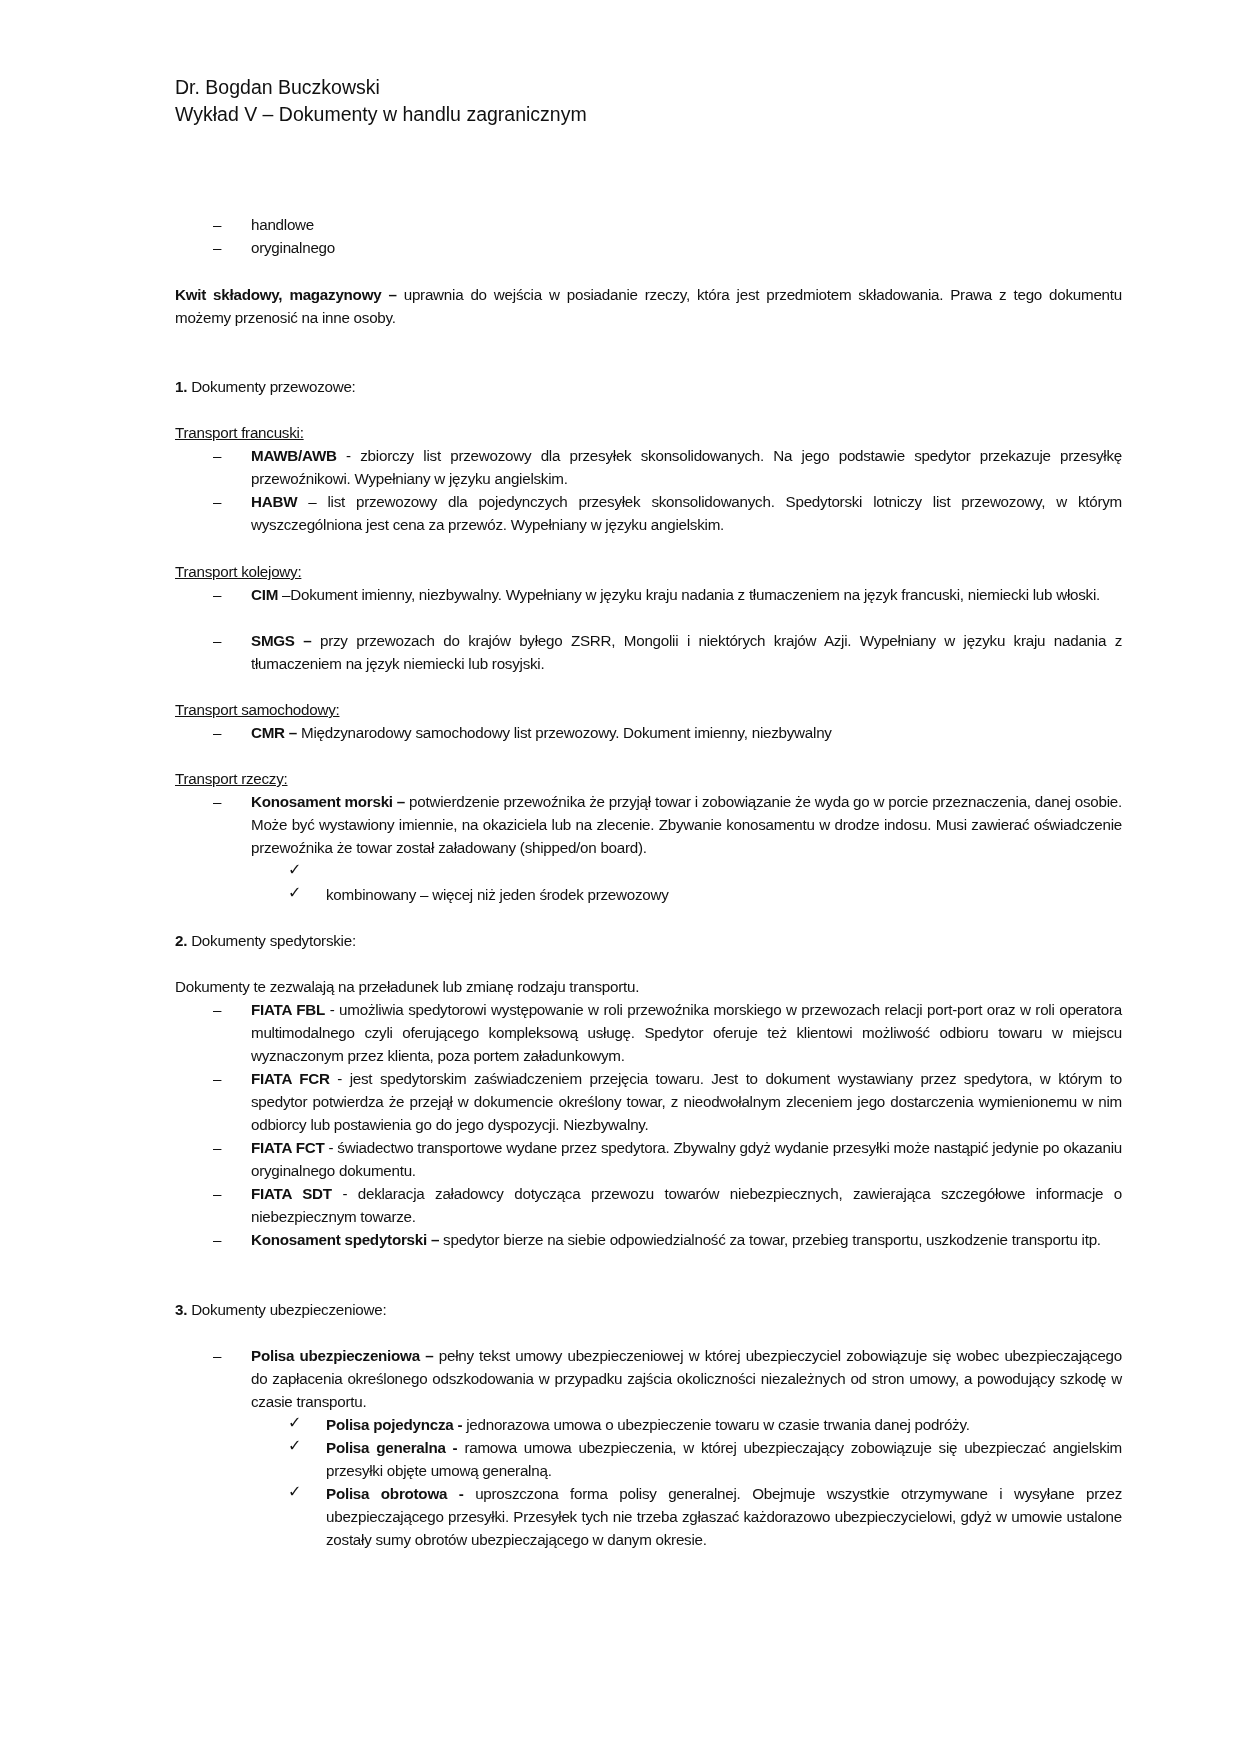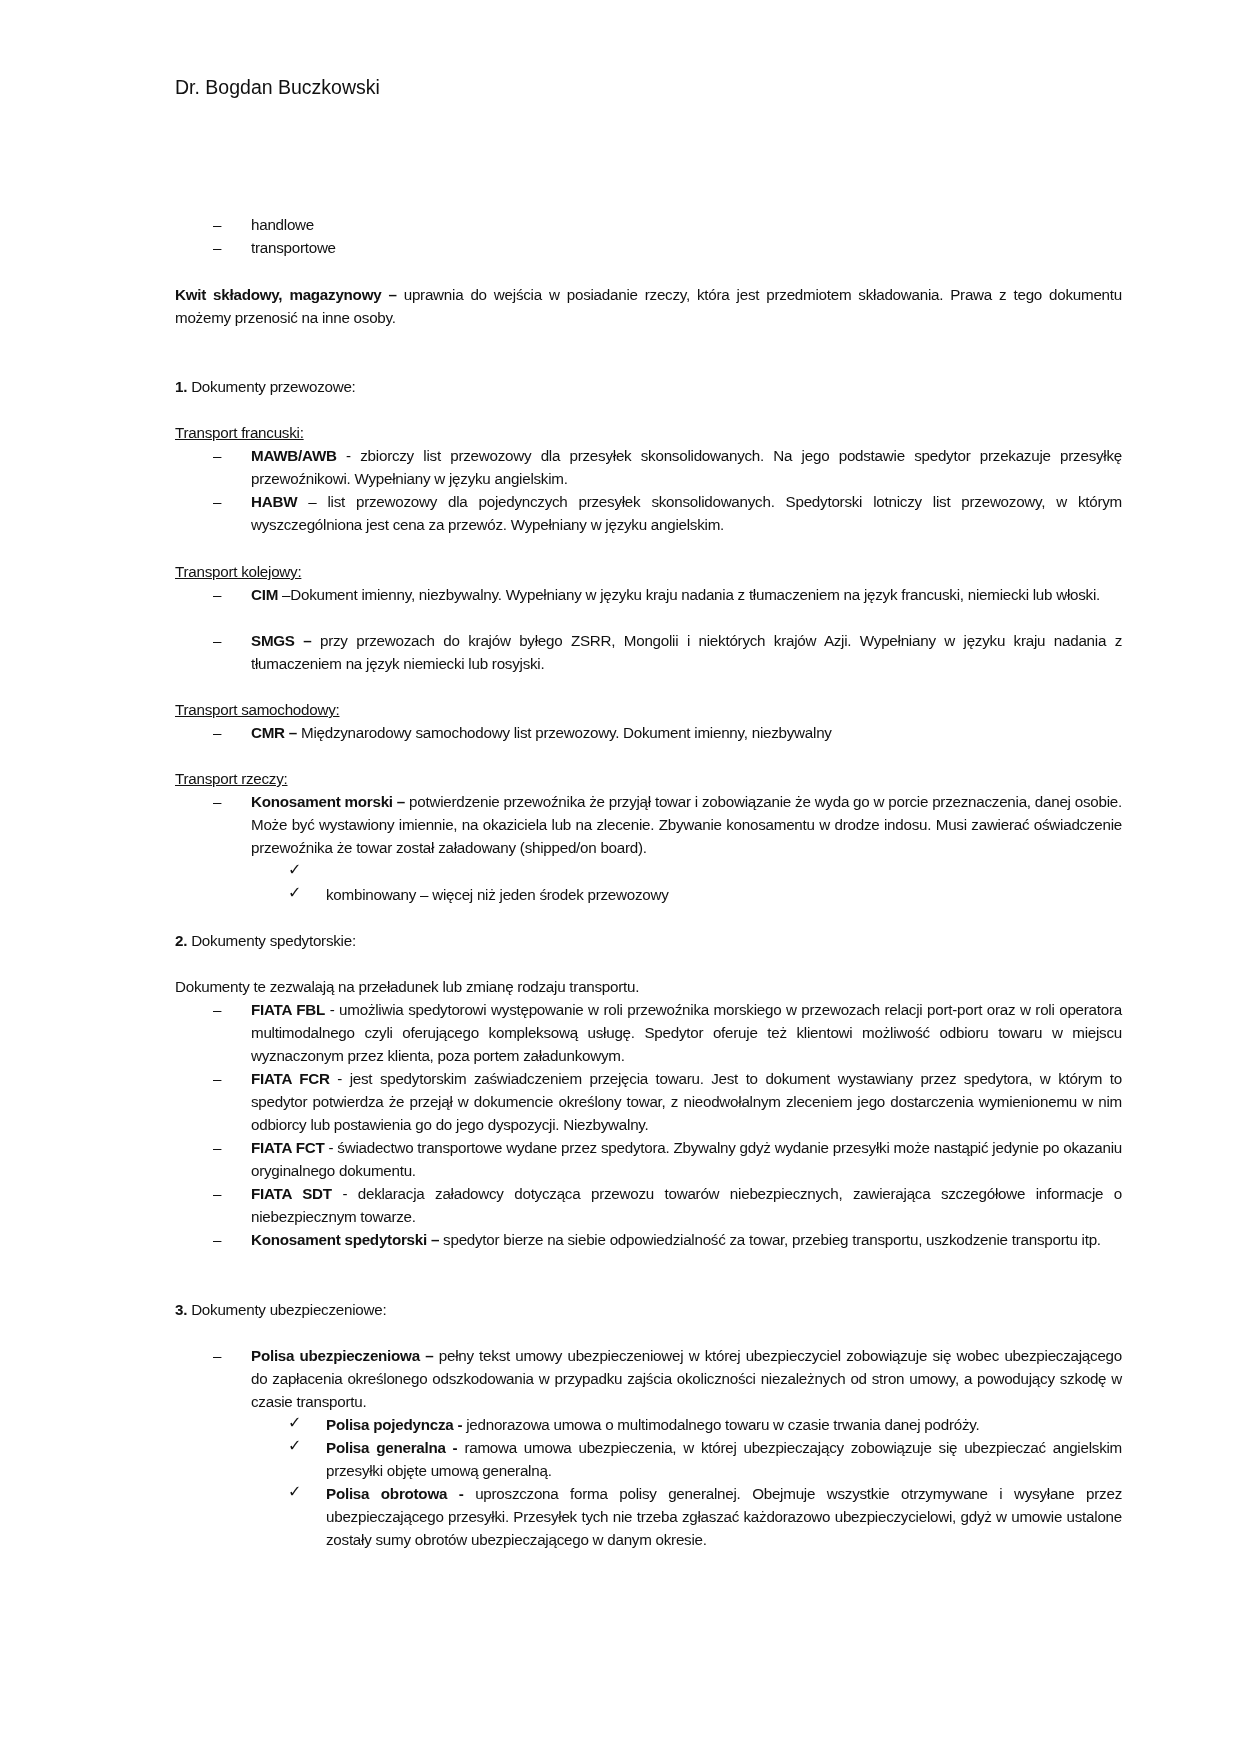--- a/index.html
+++ b/index.html
@@ -24,31 +24,32 @@
   b { font-weight: bold; }
   u { text-decoration: underline; }
 </style>
 </head>
 <body>
 
 <div class="page">
 
   <div class="header">
     <div>Dr. Bogdan Buczkowski</div>
+    <div>Wykład V – Dokumenty w handlu zagranicznym</div>
   </div>
 
   <div class="body-text">
 
     <div class="dash-item" style="top:213px">
       <span class="dash">–</span>
       <div class="dash-body">handlowe</div>
     </div>
     <div class="dash-item" style="top:236px">
       <span class="dash">–</span>
-      <div class="dash-body">transportowe</div>
+      <div class="dash-body">oryginalnego</div>
     </div>
 
     <div class="abs justify" style="left:147px; top:283px; width:947px;">
       <b>Kwit składowy, magazynowy –</b><span> uprawnia do wejścia w posiadanie rzeczy, która jest przedmiotem składowania. Prawa z tego dokumentu możemy przenosić na inne osoby.</span>
     </div>
 
     <div class="abs line" style="left:147px; top:375px;">
       <b>1.</b><span> Dokumenty przewozowe:</span>
     </div>
 
@@ -128,21 +129,21 @@
     <div class="abs line" style="left:147px; top:1298px;">
       <b>3.</b><span> Dokumenty ubezpieczeniowe:</span>
     </div>
 
     <div class="dash-item" style="top:1344px">
       <span class="dash">–</span>
       <div class="dash-body justify"><b>Polisa ubezpieczeniowa –</b><span> pełny tekst umowy ubezpieczeniowej w której ubezpieczyciel zobowiązuje się wobec ubezpieczającego do zapłacenia określonego odszkodowania w przypadku zajścia okoliczności niezależnych od stron umowy, a powodujący szkodę w czasie transportu.</span></div>
     </div>
     <div class="check-item" style="top:1413px">
       <span class="check">✓</span>
-      <div class="check-body justify"><b>Polisa pojedyncza -</b><span> jednorazowa umowa o multimodalnego towaru w czasie trwania danej podróży.</span></div>
+      <div class="check-body justify"><b>Polisa pojedyncza -</b><span> jednorazowa umowa o ubezpieczenie towaru w czasie trwania danej podróży.</span></div>
     </div>
     <div class="check-item" style="top:1436px">
       <span class="check">✓</span>
       <div class="check-body justify"><b>Polisa generalna -</b><span> ramowa umowa ubezpieczenia, w której ubezpieczający zobowiązuje się ubezpieczać angielskim przesyłki objęte umową generalną.</span></div>
     </div>
     <div class="check-item" style="top:1482px">
       <span class="check">✓</span>
       <div class="check-body justify"><b>Polisa obrotowa -</b><span> uproszczona forma polisy generalnej.  Obejmuje wszystkie otrzymywane i wysyłane przez ubezpieczającego przesyłki. Przesyłek tych nie trzeba zgłaszać każdorazowo ubezpieczycielowi, gdyż w umowie ustalone zostały sumy obrotów ubezpieczającego w danym okresie.</span></div>
     </div>
 

